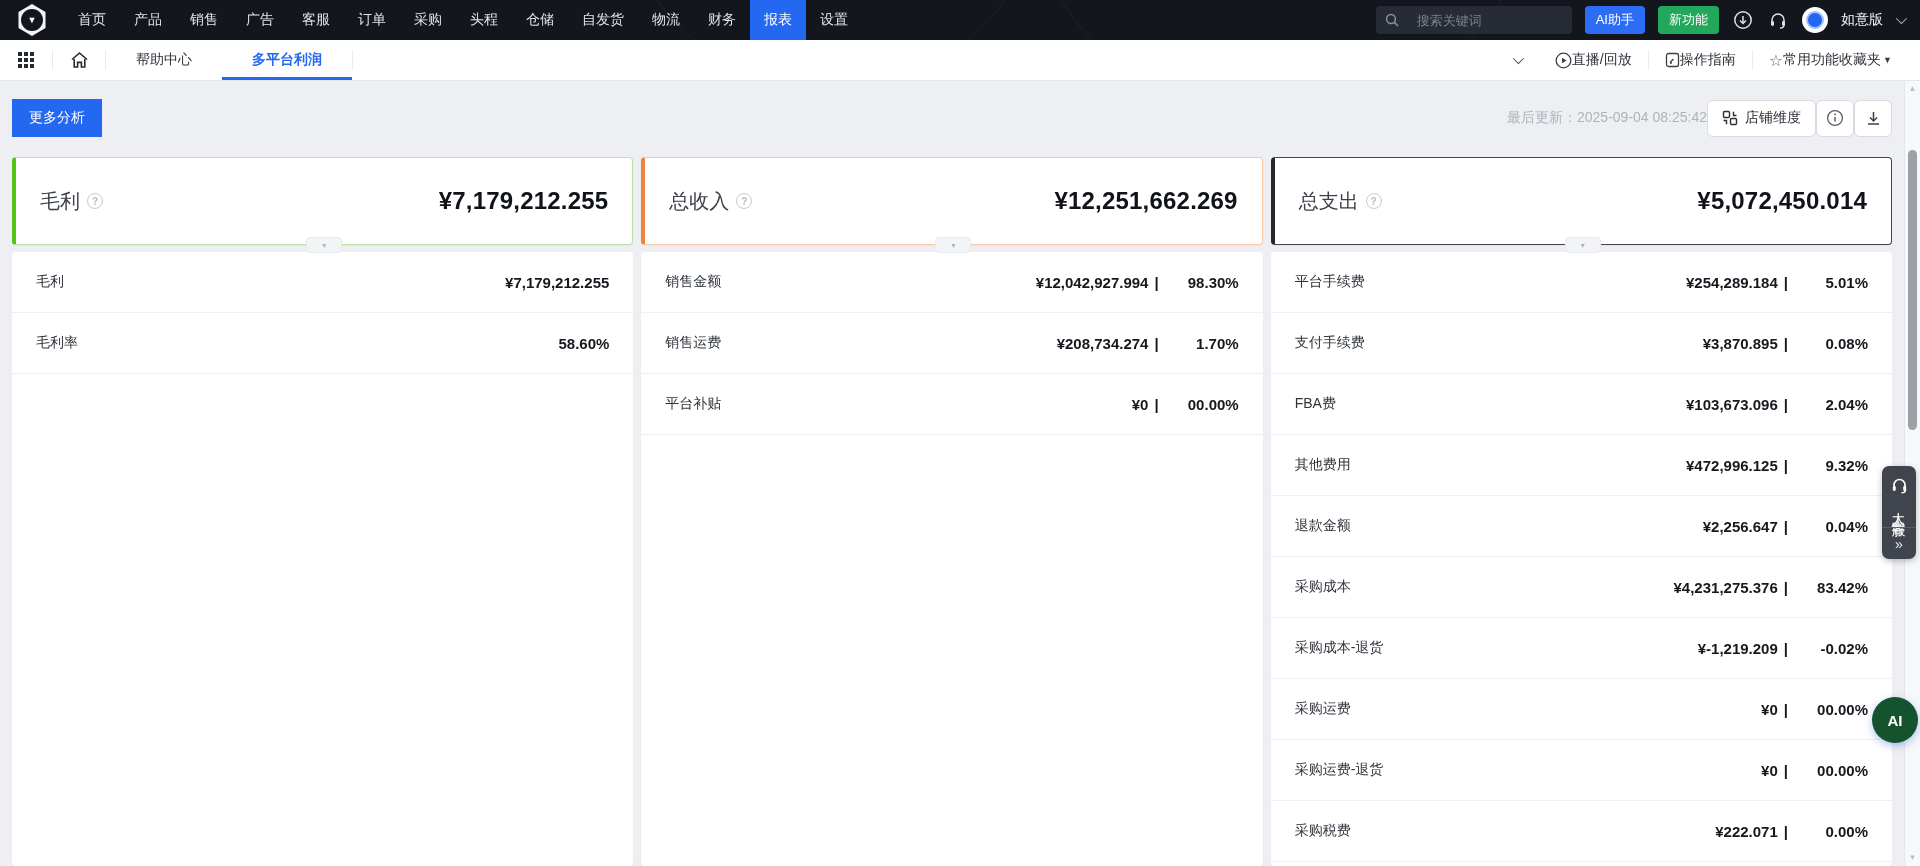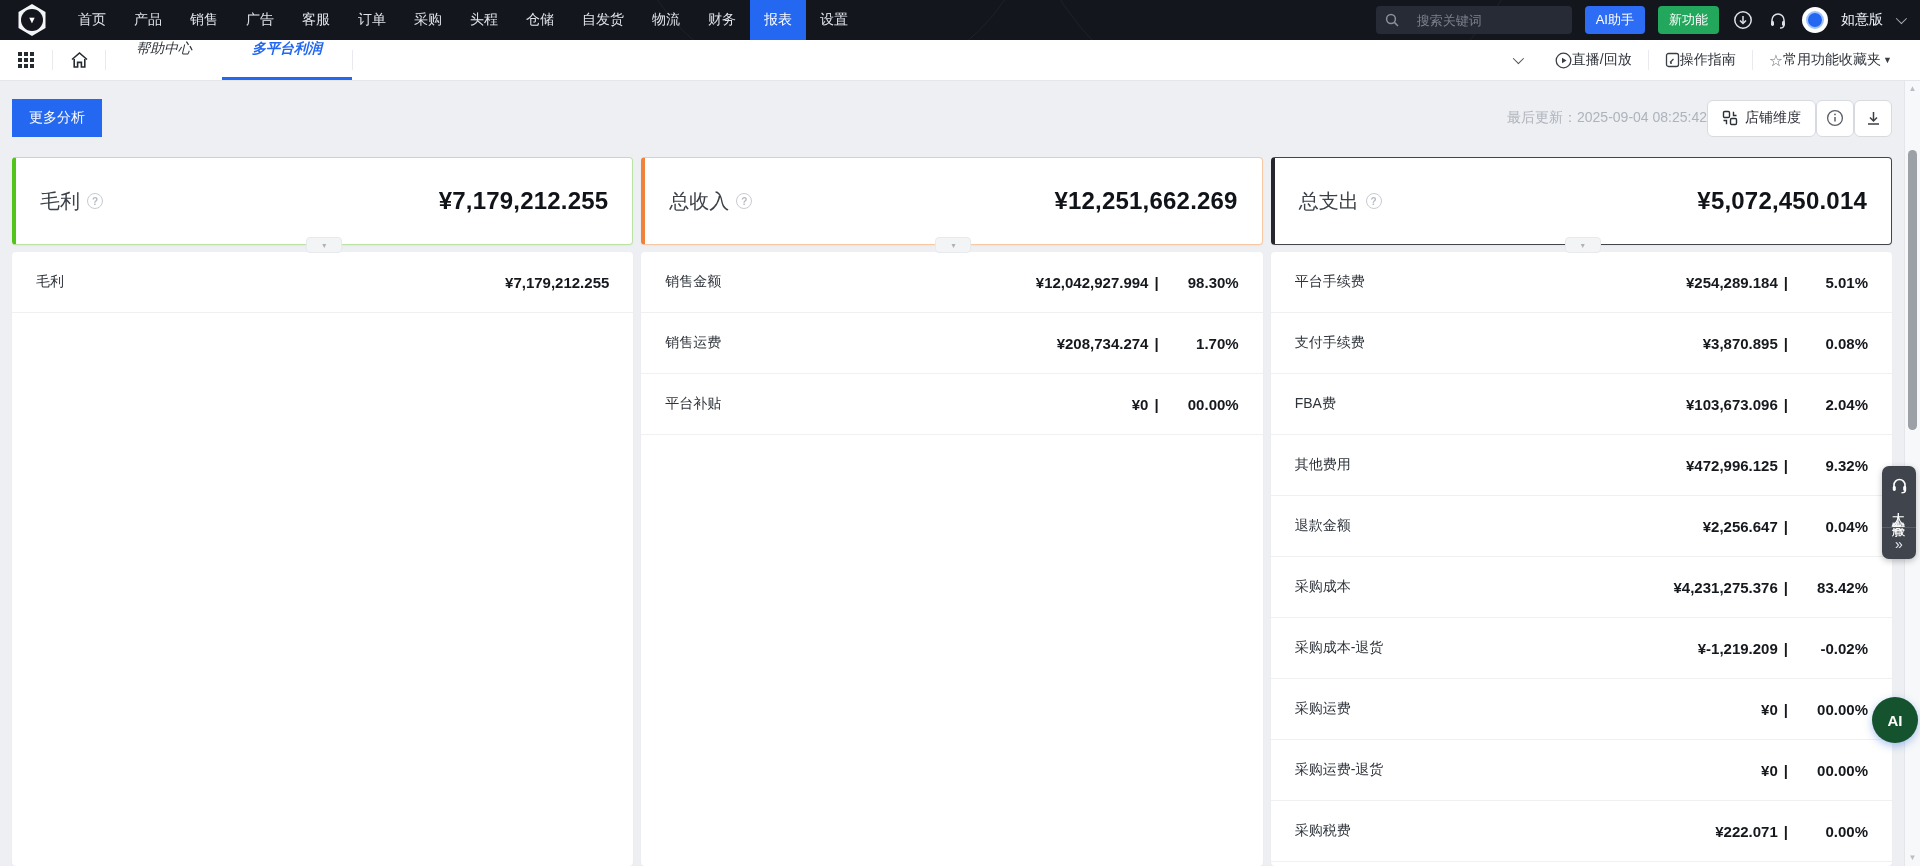--- a/index.html
+++ b/index.html
@@ -31,21 +31,21 @@
   .version-label { font-size:14px; color:#eef1f6; white-space:nowrap; }
   .chev { width:8px; height:8px; border-right:1.5px solid #aab0bb; border-bottom:1.5px solid #aab0bb; transform:rotate(45deg) translateY(-2px); display:inline-block; }
 
   
   .subbar { height:41px; background:#fff; border-bottom:1px solid #e4e7ea; display:flex; align-items:stretch; flex:none; }
   .sub-left { display:flex; align-items:stretch; }
   .sq-btn { width:52px; display:flex; align-items:center; justify-content:center; cursor:pointer; }
   .grid-icon { display:grid; grid-template-columns:repeat(3,4px); grid-template-rows:repeat(3,4px); gap:2px; }
   .grid-icon i { background:#262b32; }
   .v-div { width:1px; background:#e8eaed; margin:10px 0; }
-  .tab { padding:0 30px; display:flex; font-size:14px; color:#2f343b; position:relative; cursor:pointer; white-space:nowrap;font-style:italic; }
+  .tab { padding:0 30px; display:flex; align-items:center; font-size:14px; color:#2f343b; position:relative; cursor:pointer; white-space:nowrap; }
   .tab.active { color:#2468f2; font-weight:700; }
   .tab.active::after { content:""; position:absolute; left:0; right:0; bottom:0; height:3px; background:#2468f2; }
   .sub-right { margin-left:auto; display:flex; align-items:center; padding-right:12px; font-size:14px; color:#2f343b; }
   .sub-link { display:flex; align-items:center; gap:0; padding:0 16px; cursor:pointer; white-space:nowrap; }
   .chev-dn { width:8px; height:8px; border-right:1.6px solid #4a4f57; border-bottom:1.6px solid #4a4f57; transform:rotate(45deg) translateY(-2px); display:inline-block; margin:0 18px 0 6px; cursor:pointer; }
   .tri { font-size:9px; color:#3a3f46; margin-left:2px; }
   .star-g { font-size:16px; color:#6a7077; }
 
   
   .main { flex:1; display:flex; flex-direction:column; padding:18px 28px 0 12px; min-height:0; }
@@ -294,20 +294,27 @@
         </div>
         <div class="card-body">
   <div class="row">
     <span class="row-label">毛利</span>
     <span class="row-right">
       <span class="row-amount">¥7,179,212.255</span>
 
     </span>
   </div>
 
+  <div class="row">
+    <span class="row-label">毛利率</span>
+    <span class="row-right">
+      <span class="row-amount">58.60%</span>
+
+    </span>
+  </div>
 </div>
       </div>
 
       <div class="card-col">
         <div class="card-head acc-orange">
           <div class="card-title">
             <span>总收入</span>
             <span class="help-ic">?</span>
           </div>
           <div class="card-total">¥12,251,662.269</div>

